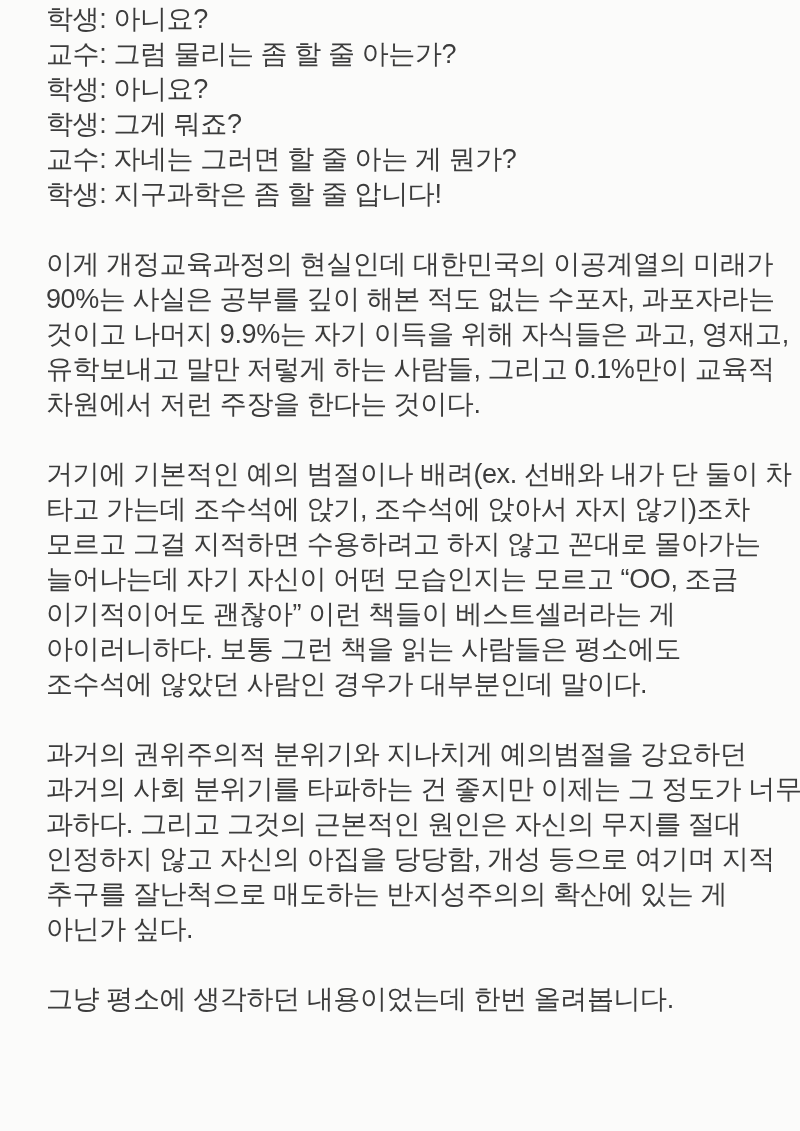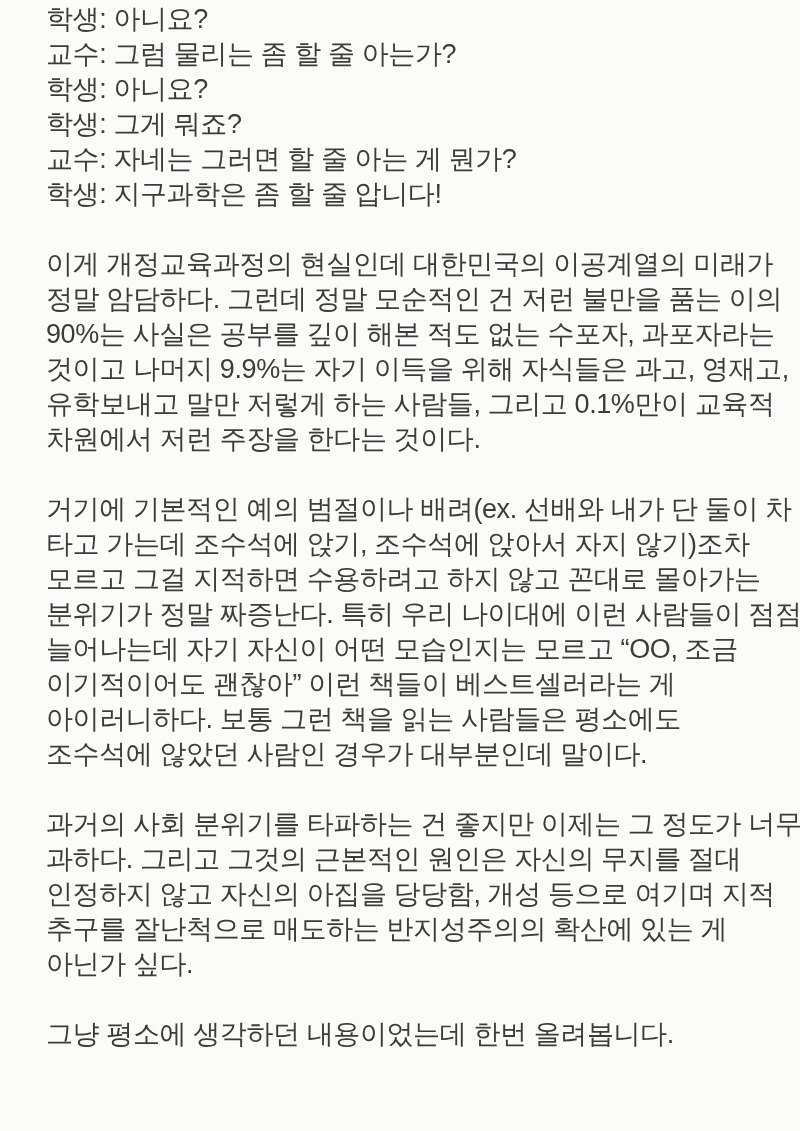--- a/index.html
+++ b/index.html
@@ -39,37 +39,36 @@
   <section class="block">
       <div class="line">학생: 아니요?</div>
       <div class="line">교수: 그럼 물리는 좀 할 줄 아는가?</div>
       <div class="line">학생: 아니요?</div>
       <div class="line">학생: 그게 뭐죠?</div>
       <div class="line">교수: 자네는 그러면 할 줄 아는 게 뭔가?</div>
       <div class="line">학생: 지구과학은 좀 할 줄 압니다!</div>
     </section>
   <section class="block">
       <div class="line">이게 개정교육과정의 현실인데 대한민국의 이공계열의 미래가</div>
-      <div class="line">정말 암담하다. 그런데 정말 모순적인 건 저런 불만을 품는 이의</div>
       <div class="line">90%는 사실은 공부를 깊이 해본 적도 없는 수포자, 과포자라는</div>
       <div class="line">것이고 나머지 9.9%는 자기 이득을 위해 자식들은 과고, 영재고,</div>
       <div class="line">유학보내고 말만 저렇게 하는 사람들, 그리고 0.1%만이 교육적</div>
       <div class="line">차원에서 저런 주장을 한다는 것이다.</div>
     </section>
   <section class="block">
       <div class="line">거기에 기본적인 예의 범절이나 배려(ex. 선배와 내가 단 둘이 차</div>
       <div class="line">타고 가는데 조수석에 앉기, 조수석에 앉아서 자지 않기)조차</div>
       <div class="line">모르고 그걸 지적하면 수용하려고 하지 않고 꼰대로 몰아가는</div>
-      <div class="line">분위기가 정말 짜증난다. 특히 우리 나이대에 이런 사람들이 점점</div>
       <div class="line">늘어나는데 자기 자신이 어떤 모습인지는 모르고 “OO, 조금</div>
       <div class="line">이기적이어도 괜찮아” 이런 책들이 베스트셀러라는 게</div>
       <div class="line">아이러니하다. 보통 그런 책을 읽는 사람들은 평소에도</div>
       <div class="line">조수석에 않았던 사람인 경우가 대부분인데 말이다.</div>
     </section>
   <section class="block">
+      <div class="line">과거의 권위주의적 분위기와 지나치게 예의범절을 강요하던</div>
       <div class="line">과거의 사회 분위기를 타파하는 건 좋지만 이제는 그 정도가 너무</div>
       <div class="line">과하다. 그리고 그것의 근본적인 원인은 자신의 무지를 절대</div>
       <div class="line">인정하지 않고 자신의 아집을 당당함, 개성 등으로 여기며 지적</div>
       <div class="line">추구를 잘난척으로 매도하는 반지성주의의 확산에 있는 게</div>
       <div class="line">아닌가 싶다.</div>
     </section>
   <section class="block">
       <div class="line">그냥 평소에 생각하던 내용이었는데 한번 올려봅니다.</div>
     </section>
 </div>

